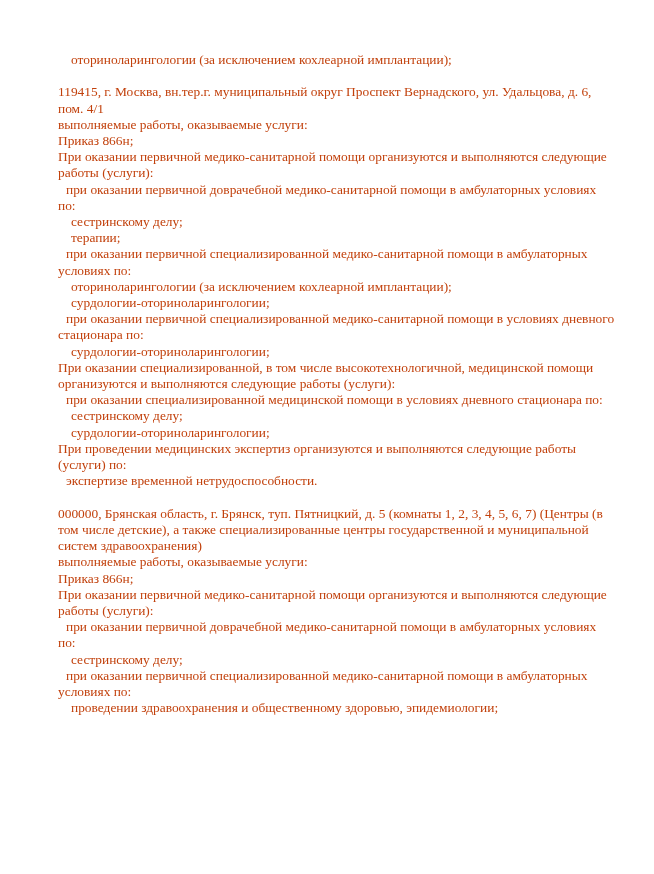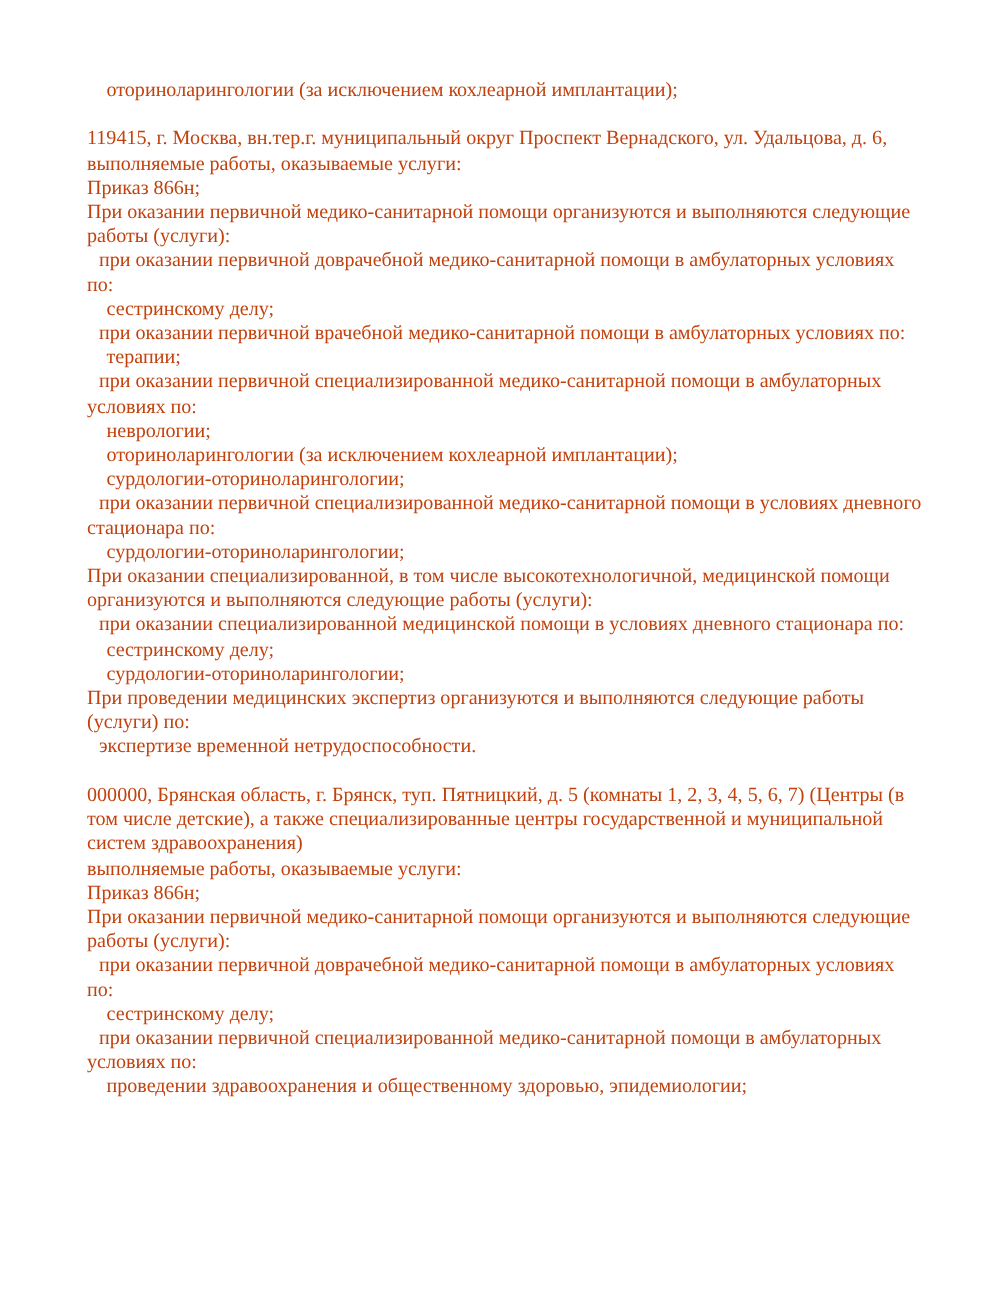--- a/index.html
+++ b/index.html
@@ -29,32 +29,31 @@
   .indent-2 { padding-left: 13px; }
 </style>
 </head>
 <body>
 
 <div class="page">
   <div class="lines">
       <div class="line indent-2">оториноларингологии (за исключением кохлеарной имплантации);</div>
       <div class="line indent-0">&nbsp;</div>
       <div class="line indent-0">119415, г. Москва, вн.тер.г. муниципальный округ Проспект Вернадского, ул. Удальцова, д. 6,</div>
+      <div class="line indent-0">пом. 4/1</div>
       <div class="line indent-0">выполняемые работы, оказываемые услуги:</div>
       <div class="line indent-0">Приказ 866н;</div>
       <div class="line indent-0">При оказании первичной медико-санитарной помощи организуются и выполняются следующие</div>
       <div class="line indent-0">работы (услуги):</div>
       <div class="line indent-1">при оказании первичной доврачебной медико-санитарной помощи в амбулаторных условиях</div>
       <div class="line indent-0">по:</div>
       <div class="line indent-2">сестринскому делу;</div>
-      <div class="line indent-1">при оказании первичной врачебной медико-санитарной помощи в амбулаторных условиях по:</div>
       <div class="line indent-2">терапии;</div>
       <div class="line indent-1">при оказании первичной специализированной медико-санитарной помощи в амбулаторных</div>
       <div class="line indent-0">условиях по:</div>
-      <div class="line indent-2">неврологии;</div>
       <div class="line indent-2">оториноларингологии (за исключением кохлеарной имплантации);</div>
       <div class="line indent-2">сурдологии-оториноларингологии;</div>
       <div class="line indent-1">при оказании первичной специализированной медико-санитарной помощи в условиях дневного</div>
       <div class="line indent-0">стационара по:</div>
       <div class="line indent-2">сурдологии-оториноларингологии;</div>
       <div class="line indent-0">При оказании специализированной, в том числе высокотехнологичной, медицинской помощи</div>
       <div class="line indent-0">организуются и выполняются следующие работы (услуги):</div>
       <div class="line indent-1">при оказании специализированной медицинской помощи в условиях дневного стационара по:</div>
       <div class="line indent-2">сестринскому делу;</div>
       <div class="line indent-2">сурдологии-оториноларингологии;</div>

